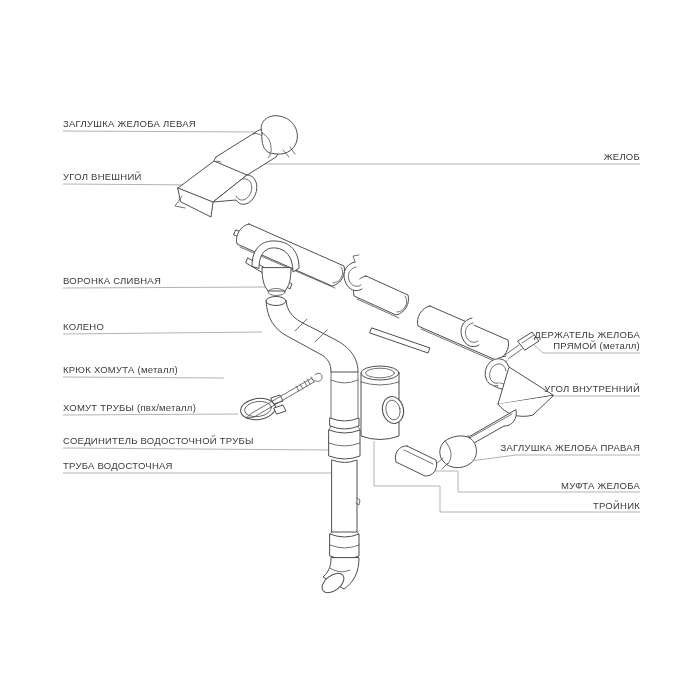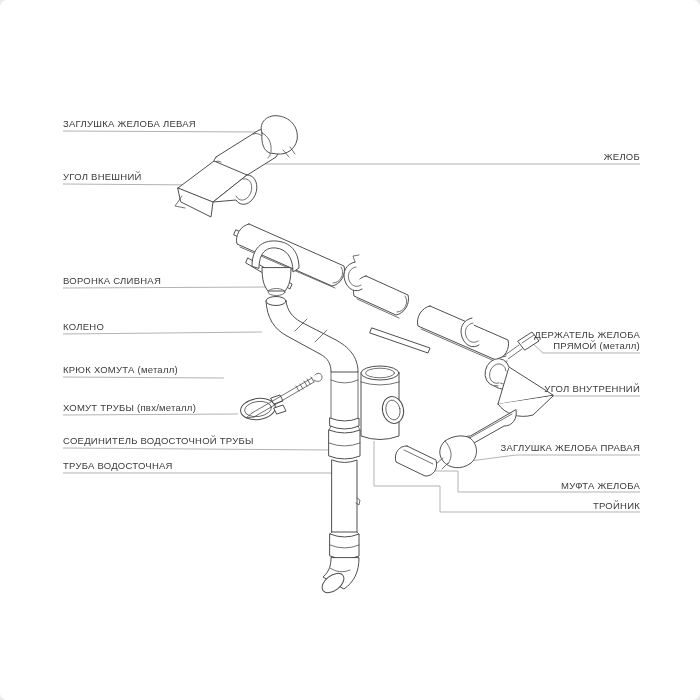--- a/index.html
+++ b/index.html
@@ -1,21 +1,20 @@
 <!DOCTYPE html>
 <html><head>
 <meta charset="utf-8">
 <style>
   html,body{margin:0;padding:0;background:#e9e9e9;}
   #stage{
     position:relative;width:700px;height:700px;margin:0 auto;
     background:var(--bg,#ffffff);
     font-family:"Liberation Sans","DejaVu Sans",sans-serif;
     overflow:hidden;
-    border-radius:7px;
   }
   svg{display:block}
   .part{fill:#ffffff;stroke:var(--ln,#4f4f4f);stroke-width:1;stroke-linejoin:round;stroke-linecap:round;}
   .thin{fill:none;stroke:var(--ln,#4f4f4f);stroke-width:.8;stroke-linejoin:round;stroke-linecap:round;}
   .leader{fill:none;stroke:var(--ld,#b3b3b3);stroke-width:1;}
   .lbl{font-size:9.5px;letter-spacing:.25px;fill:var(--tx,#3a3a3a);}
   .lbl-r{text-anchor:end;}
 </style>
 </head>
 <body>

